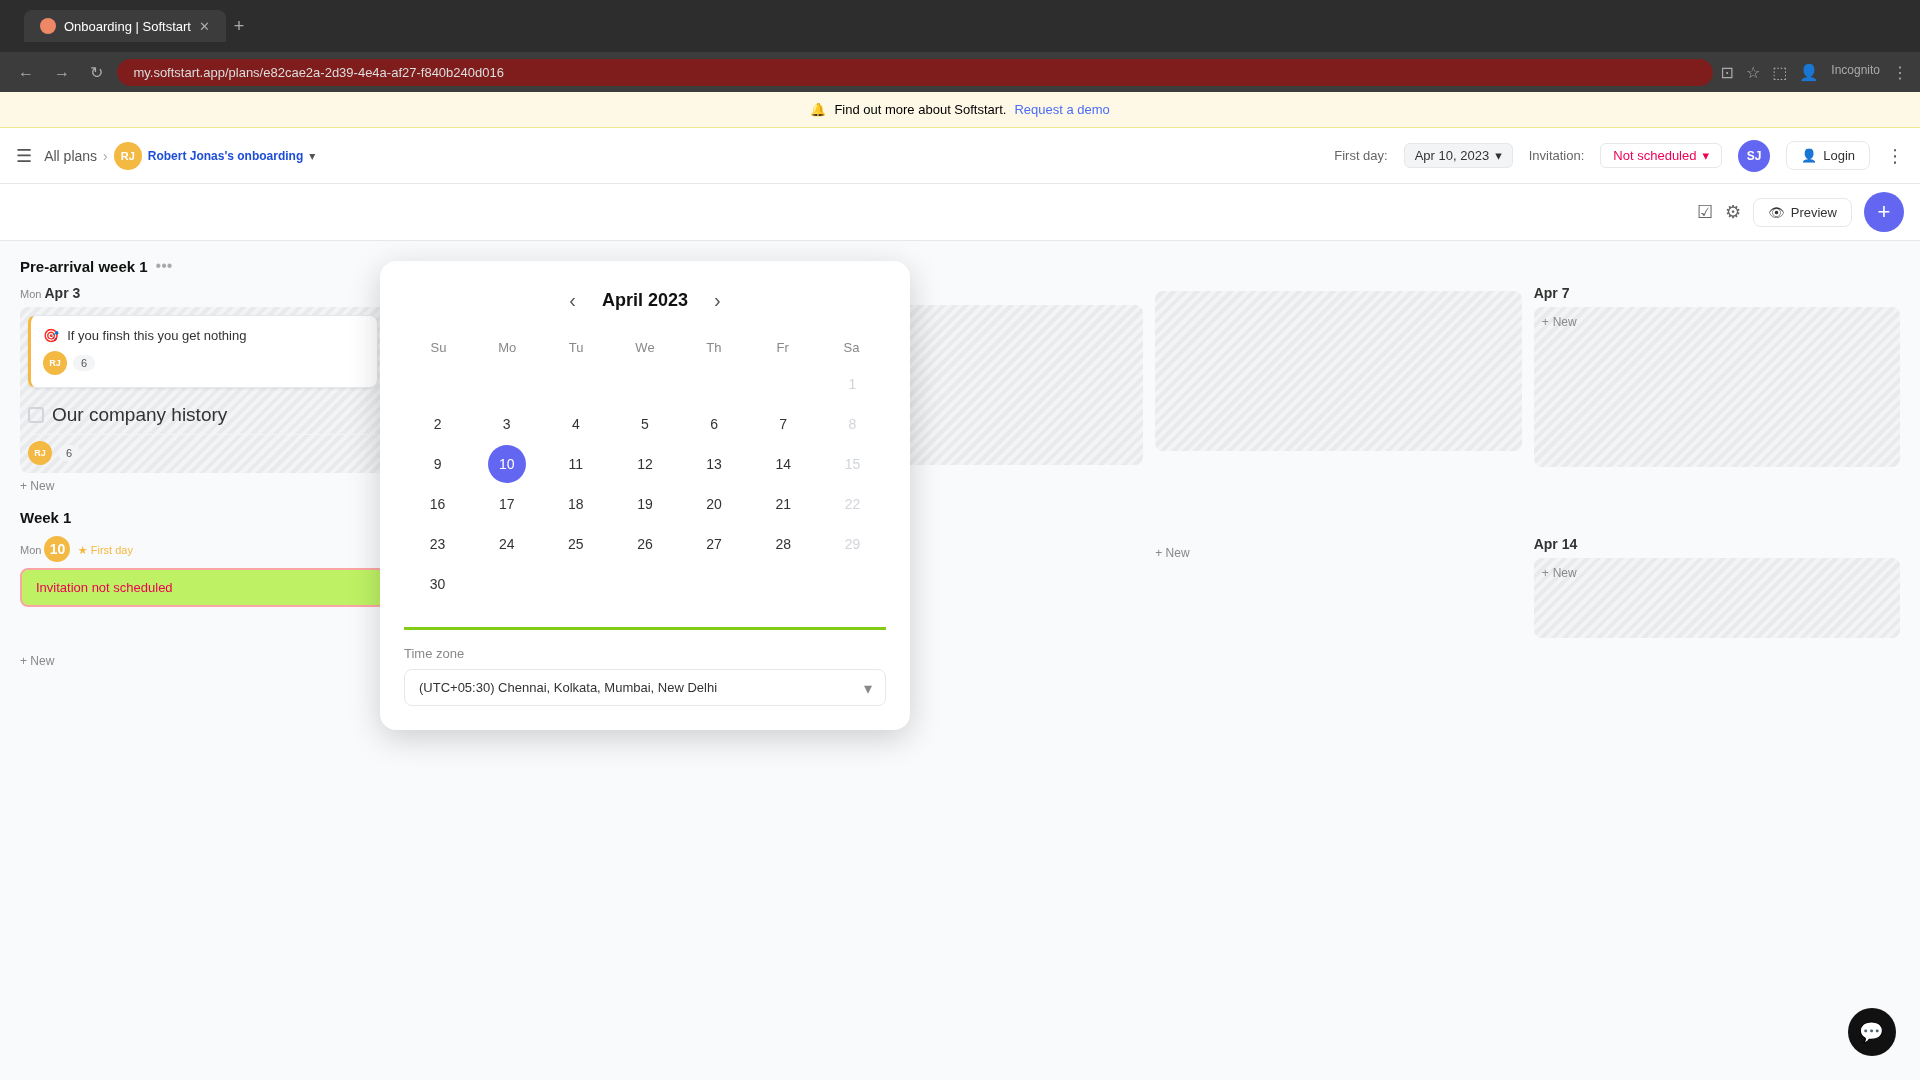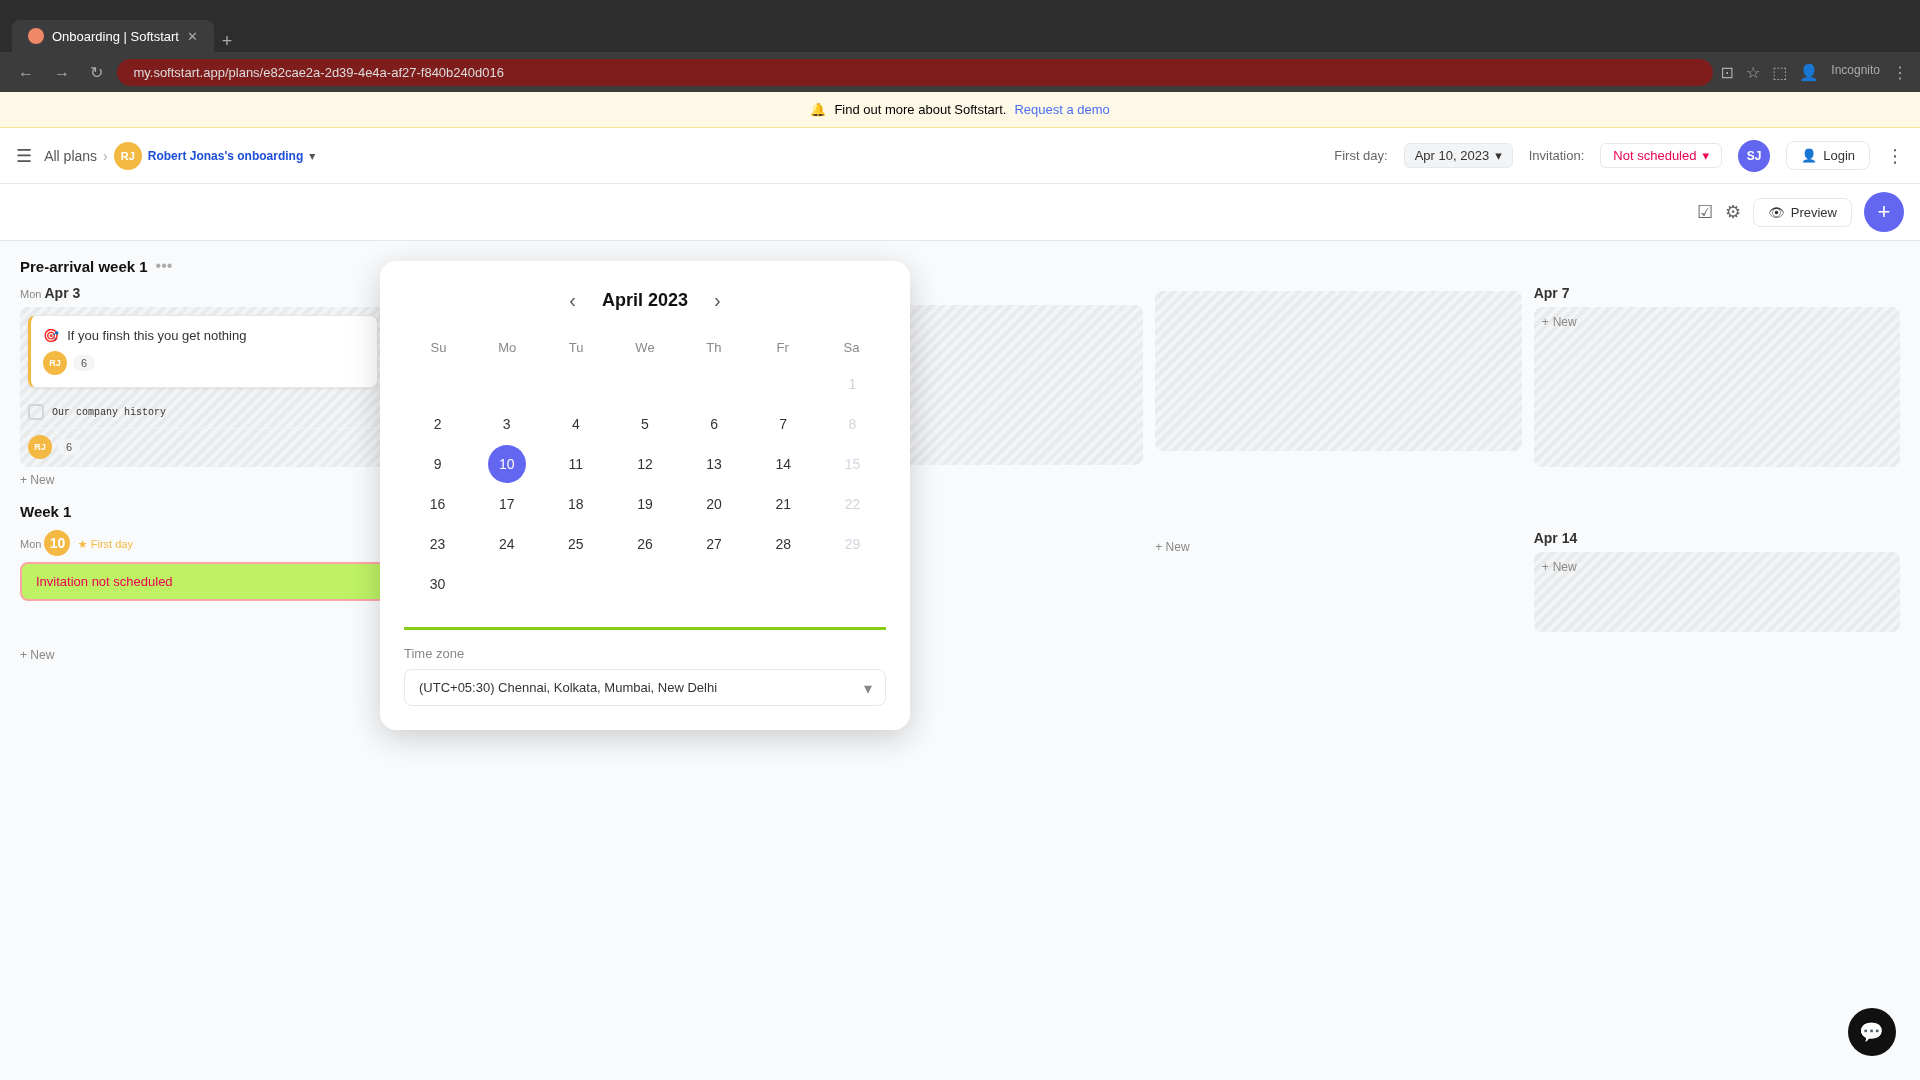--- a/index.html
+++ b/index.html
@@ -1,19 +1,19 @@
 <!DOCTYPE html>
 <html><head>
   <meta charset="utf-8">
   <style>
     * { box-sizing: border-box; margin: 0; padding: 0; }
     body { font-family: -apple-system, BlinkMacSystemFont, 'Segoe UI', sans-serif; background: #f5f5f5; width: 1920px; height: 1080px; overflow: hidden; }
 
     
-    .browser-chrome { background: #2d2d2d; height: 52px; display: flex; align-items: flex-end; padding: 0 12px; gap: 8px; }
+    .browser-chrome { background: #2d2d2d; height: 52px; display: flex; align-items: center; padding: 0 24px; gap: 8px; }
     .browser-tab { background: #3c3c3c; border-radius: 8px 8px 0 0; padding: 8px 16px; display: flex; align-items: center; gap: 8px; color: #fff; font-size: 13px; min-width: 200px; }
     .tab-favicon { width: 16px; height: 16px; background: #e86; border-radius: 50%; }
     .tab-close { margin-left: auto; color: #aaa; cursor: pointer; }
     .new-tab-btn { color: #aaa; font-size: 18px; cursor: pointer; }
     .browser-nav { background: #3c3c3c; height: 40px; display: flex; align-items: center; padding: 0 12px; gap: 8px; }
     .nav-btn { color: #aaa; font-size: 16px; cursor: pointer; background: none; border: none; padding: 4px 6px; }
     .address-bar { flex: 1; background: #7f1d1d; border: none; border-radius: 20px; padding: 6px 16px; color: #ddd; font-size: 13px; }
     .nav-icons { display: flex; gap: 12px; color: #aaa; font-size: 16px; }
 
     
@@ -71,21 +71,21 @@
     .task-card-icons { display: flex; align-items: center; gap: 8px; color: #888; font-size: 12px; margin-top: 6px; }
     .task-due { display: flex; align-items: center; gap: 4px; color: #888; font-size: 11px; margin-top: 4px; }
     .task-comment { font-size: 11px; color: #888; margin-top: 4px; }
 
     
     .invitation-card { background: #bef264; border-radius: 8px; padding: 10px 14px; border: 2px solid #fca5a5; color: #e05; font-size: 13px; font-weight: 500; cursor: pointer; }
 
     
     .checkbox-task { display: flex; align-items: center; gap: 8px; padding: 8px 0; border-bottom: 1px solid #f3f4f6; }
     .checkbox { width: 16px; height: 16px; border: 2px solid #d1d5db; border-radius: 3px; flex-shrink: 0; }
-    .checkbox-label { font-size: 10px; color: #333; font-family: Liberation Mono, monospace; }
+    .checkbox-label { font-size: 19px; color: #333; }
 
     
     .add-new { display: flex; align-items: center; gap: 4px; color: #888; font-size: 12px; cursor: pointer; margin-top: 6px; }
 
     
     .calendar-overlay { position: absolute; top: 20px; left: 380px; width: 530px; background: #fff; border-radius: 16px; box-shadow: 0 8px 32px rgba(0,0,0,0.18); z-index: 100; padding: 24px; }
     .calendar-header { display: flex; align-items: center; justify-content: center; gap: 16px; margin-bottom: 20px; }
     .cal-nav { background: none; border: none; font-size: 20px; color: #555; cursor: pointer; padding: 4px 10px; }
     .cal-title { font-size: 18px; font-weight: 600; color: #111; }
     .cal-grid { width: 100%; }

